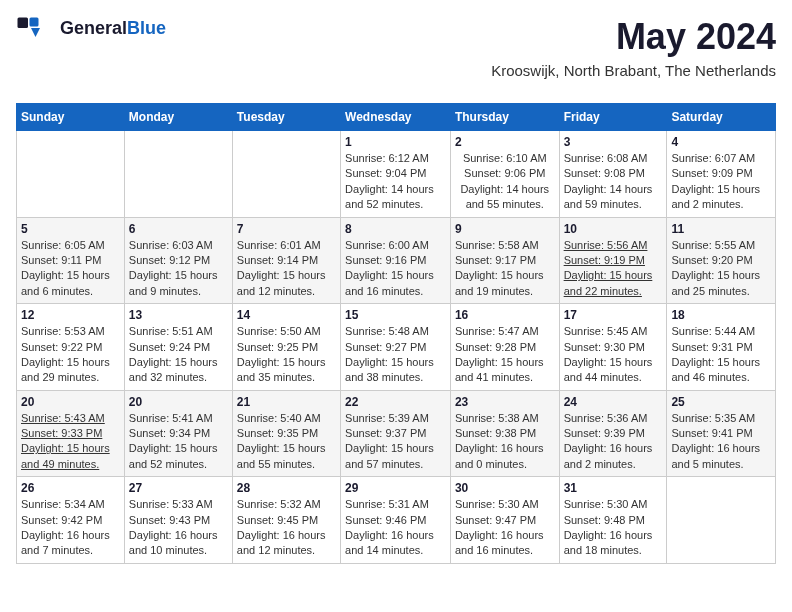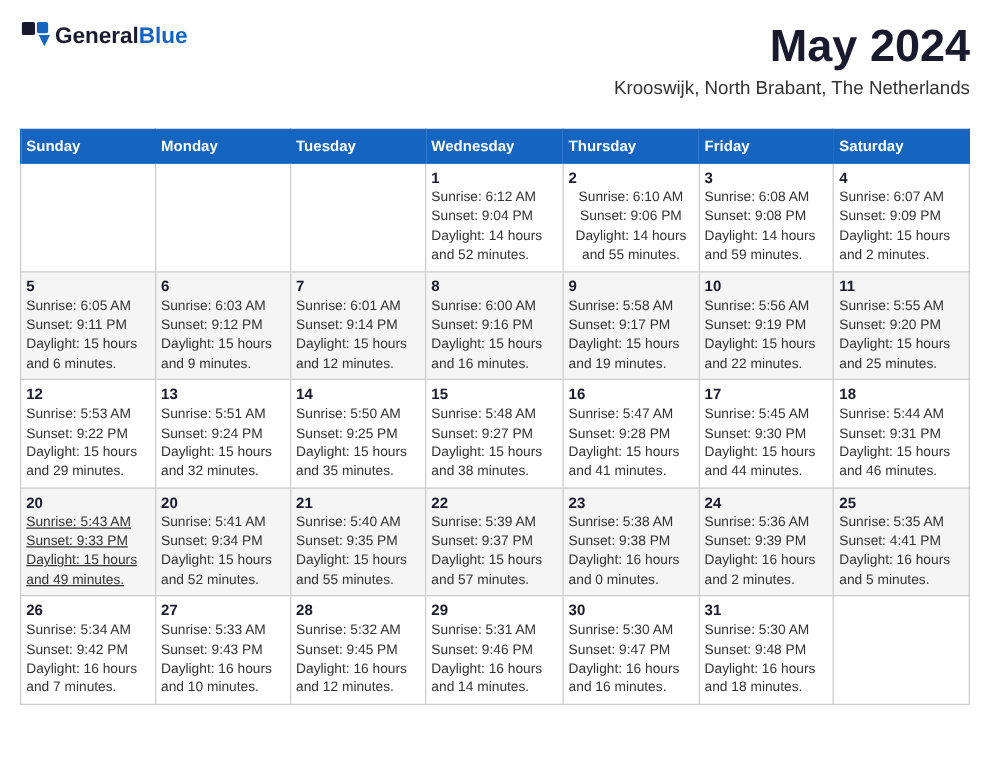--- a/index.html
+++ b/index.html
@@ -12,21 +12,21 @@
     }
     .header-top {
       display: flex;
       justify-content: space-between;
       align-items: flex-start;
       margin-bottom: 4px;
     }
     .logo {
       display: flex;
       align-items: center;
-      gap: 4px;
+      gap: 20px;
     }
     .logo-text-general {
       font-size: 18px;
       font-weight: bold;
       color: #1a1a2e;
     }
     .logo-text-blue {
       font-size: 18px;
       font-weight: bold;
       color: #1565c0;
@@ -177,21 +177,21 @@
 Daylight: 15 hours and 16 minutes.</div>
           </td>
           <td>
             <span class="day-number">9</span>
             <div class="day-info" style="white-space: pre-line;">Sunrise: 5:58 AM
 Sunset: 9:17 PM
 Daylight: 15 hours and 19 minutes.</div>
           </td>
           <td>
             <span class="day-number">10</span>
-            <div class="day-info" style="white-space: pre-line;">Sunrise: 5:56 AM
+            <div class="day-info" style="white-space: pre-line; text-decoration: underline;">Sunrise: 5:56 AM
 Sunset: 9:19 PM
 Daylight: 15 hours and 22 minutes.</div>
           </td>
           <td>
             <span class="day-number">11</span>
             <div class="day-info" style="white-space: pre-line;">Sunrise: 5:55 AM
 Sunset: 9:20 PM
 Daylight: 15 hours and 25 minutes.</div>
           </td>
         </tr>
@@ -272,21 +272,21 @@
           </td>
           <td>
             <span class="day-number">24</span>
             <div class="day-info" style="white-space: pre-line;">Sunrise: 5:36 AM
 Sunset: 9:39 PM
 Daylight: 16 hours and 2 minutes.</div>
           </td>
           <td>
             <span class="day-number">25</span>
             <div class="day-info" style="white-space: pre-line;">Sunrise: 5:35 AM
-Sunset: 4:41 PM
+Sunset: 9:41 PM
 Daylight: 16 hours and 5 minutes.</div>
           </td>
         </tr>
         <tr>
           <td>
             <span class="day-number">26</span>
             <div class="day-info" style="white-space: pre-line;">Sunrise: 5:34 AM
 Sunset: 9:42 PM
 Daylight: 16 hours and 7 minutes.</div>
           </td>

